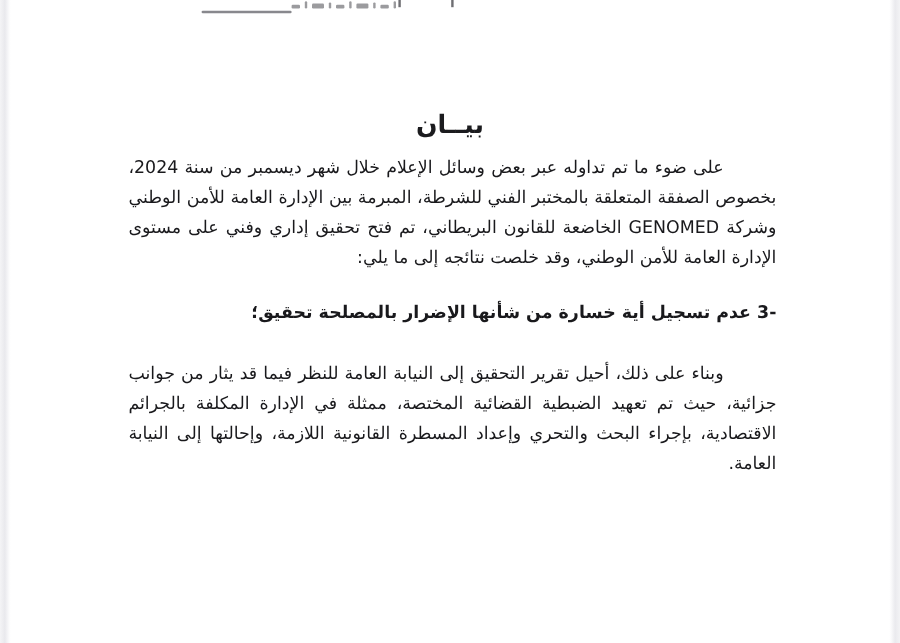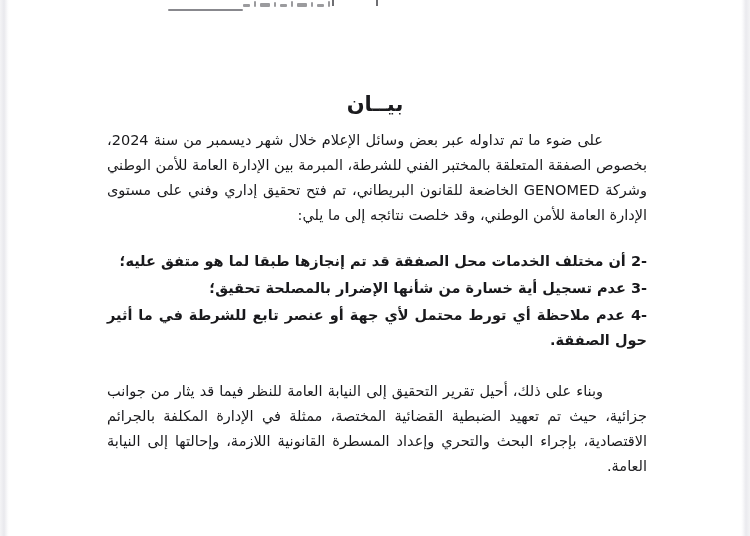--- a/index.html
+++ b/index.html
@@ -195,23 +195,21 @@
 
     <div class="doc-title">بيــان</div>
 
     <div class="body-block">
 
       <p class="para indent">على ضوء ما تم تداوله عبر بعض وسائل الإعلام خلال شهر ديسمبر من سنة 2024، بخصوص الصفقة المتعلقة بالمختبر الفني للشرطة، المبرمة بين الإدارة العامة للأمن الوطني وشركة GENOMED الخاضعة للقانون البريطاني، تم فتح تحقيق إداري وفني على مستوى الإدارة العامة للأمن الوطني، وقد خلصت نتائجه إلى ما يلي:</p>
 
       <div class="spacer-sm"></div>
 
       <ol class="findings">
-        <li><span class="num">2-</span> <span>أن مختلف الخدمات محل الصفقة قد تم إنجازها طبقا لما هو متفق عليه؛</span></li>
         <li><span class="num">3-</span> <span>عدم تسجيل أية خسارة من شأنها الإضرار بالمصلحة تحقيق؛</span></li>
-        <li><span class="num">4-</span> <span>عدم ملاحظة أي تورط محتمل لأي جهة أو عنصر تابع للشرطة في ما أثير حول الصفقة.</span></li>
       </ol>
 
       <div class="spacer-md"></div>
 
       <p class="para indent">وبناء على ذلك، أحيل تقرير التحقيق إلى النيابة العامة للنظر فيما قد يثار من جوانب جزائية، حيث تم تعهيد الضبطية القضائية المختصة، ممثلة في الإدارة المكلفة بالجرائم الاقتصادية، بإجراء البحث والتحري وإعداد المسطرة القانونية اللازمة، وإحالتها إلى النيابة العامة.</p>
 
     </div>
   </div>
 </div>
 

